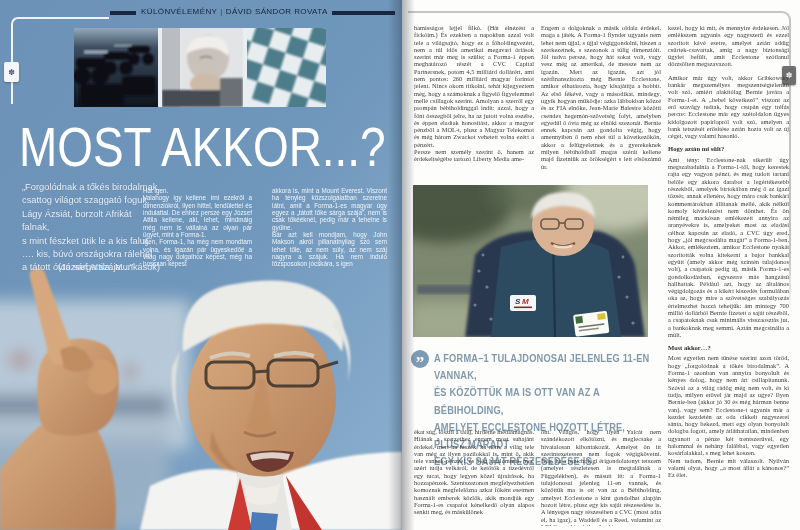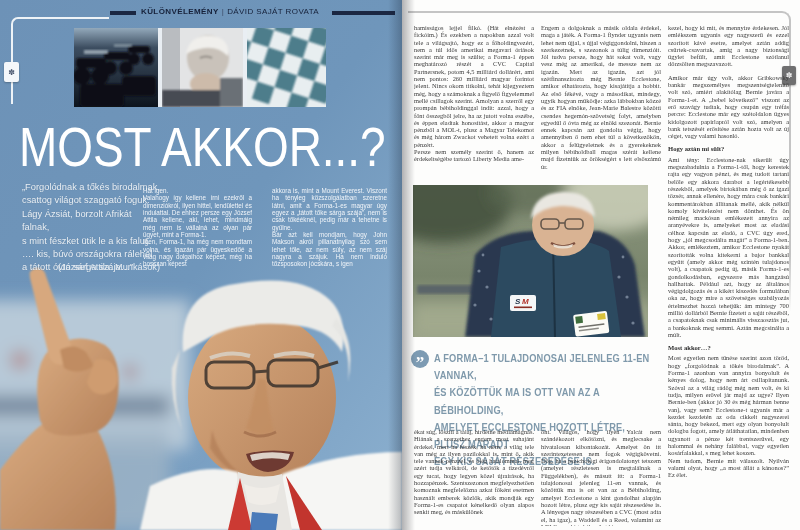--- a/index.html
+++ b/index.html
@@ -11,21 +11,21 @@
   .left-page{position:absolute;left:0;top:0;width:402px;height:530px;overflow:hidden;
              background:linear-gradient(155deg,#6d92b7 0%,#6a90b6 38%,#7ba1c5 72%,#8cb0cf 100%);}
   .main-photo-svg{position:absolute;left:0;top:0;width:402px;height:530px;}
 
   .header-row{position:absolute;left:0;top:0;width:402px;height:22px;}
   .header-bar{position:absolute;top:11px;height:4px;background:#1b2742;}
   .header-bar.l{left:110px;width:26px;}
   .header-bar.r{left:332px;width:63px;}
   .header-text{position:absolute;left:141px;top:7px;font-size:8px;letter-spacing:.4px;
                color:#16213a;white-space:nowrap;}
-  .header-text b{font-weight:bold;}
+  .header-text b{font-weight:normal;}
   .header-text .sep{margin:0 3px;color:#3c4a66;}
 
   
   .lframe-corner{position:absolute;left:11px;top:17px;width:98px;height:14px;
                  border-left:2px solid #eef3f7;border-top:2px solid #eef3f7;border-top-left-radius:7px;}
   .lframe-vert{position:absolute;left:11px;top:30px;width:2px;height:74px;background:#eef3f7;}
   .edge-tab-left{position:absolute;left:4px;top:62px;width:15px;height:20px;background:#f4f7fa;
                  border-radius:2px;display:flex;align-items:center;justify-content:center;
                  color:#49566e;font-size:8px;box-shadow:0 1px 2px rgba(0,0,0,.25);}
 
@@ -164,21 +164,21 @@
         <path d="M 240,478 L 228,530 L 252,530 Z" fill="#cc3a33"></path>
         <path d="M 286,476 L 300,530 L 322,530 Z" fill="#c2352e"></path>
         <path d="M 252,512 L 278,514 L 276,530 L 250,530 Z" fill="#3a6fb5" opacity=".9"></path>
         <path d="M 244,484 Q 262,492 280,484 L 276,502 Q 262,508 248,502 Z" fill="#f0ede8"></path>
       </g>
     </svg>
 
     <div class="header-row">
       <div class="header-bar l"></div>
       <div class="header-text">
-        <b>KÜLÖNVÉLEMÉNY</b><span class="sep">|</span><span>DÁVID SAJÁT ROVATA</span>
+        <b>KÜLÖNVÉLEMÉNY</b><span class="sep">|</span><span>DÁVID SÁNDOR ROVATA</span>
       </div>
       <div class="header-bar r"></div>
     </div>
 
     <div class="lframe-corner"></div>
     <div class="lframe-vert"></div>
     <div class="edge-tab-left">
         <span>✽</span>
       </div>
 

